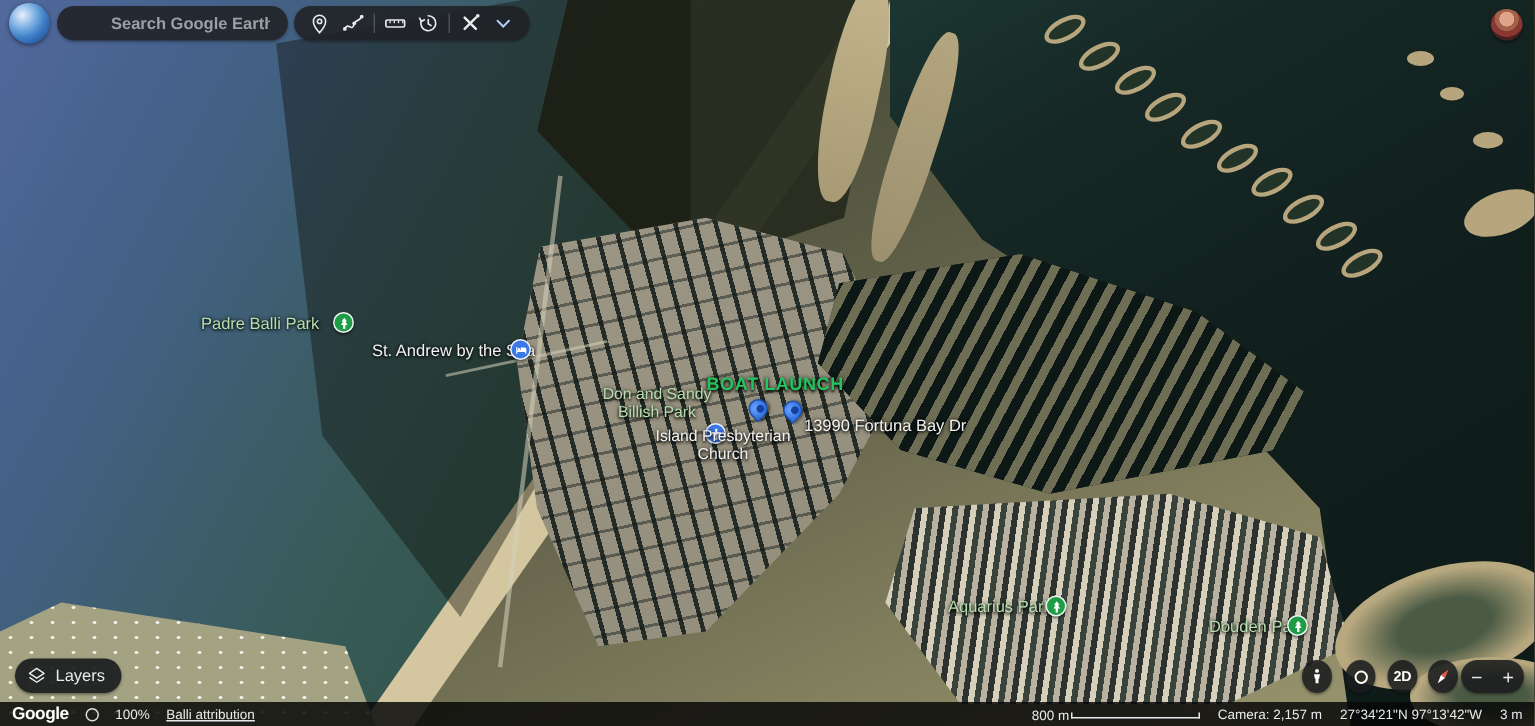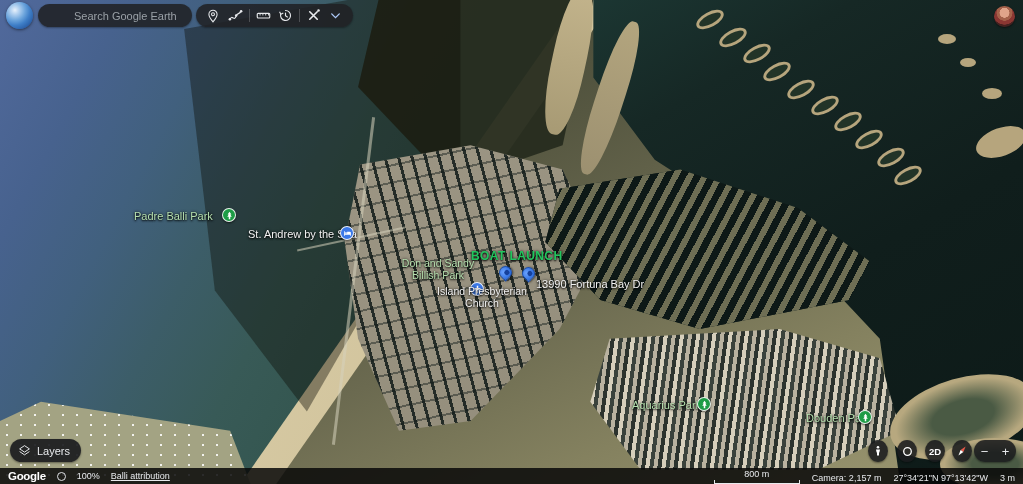--- a/index.html
+++ b/index.html
@@ -70,21 +70,21 @@
 
   
   .globe-btn{position:absolute;left:6px;top:2px;width:27px;height:27px;border-radius:50%;cursor:pointer;
        background:radial-gradient(circle at 33% 30%,#e8f1fb 0%,#b3d1f0 16%,#6ea6dd 38%,#3e7ec7 58%,#2a5fa8 78%,#1d4b8f 100%);
        box-shadow:0 1px 3px rgba(0,0,0,.5);}
   .pill{position:absolute;top:4px;height:23px;border-radius:12px;
        background:rgba(32,33,36,.88);display:flex;align-items:center;
        box-shadow:0 1px 2px rgba(0,0,0,.35);}
   .search-pill{left:38px;width:154px;padding:0 10px;}
   .search-input{flex:1;background:transparent;border:none;outline:none;margin-left:24px;
-       font-size:11px;color:#e8eaed;font-family:"Liberation Sans",sans-serif;width:110px;}
+       font-size:11px;color:#e8eaed;font-family:"Liberation Sans",sans-serif;width:110px;font-weight:bold;}
   .search-input::placeholder{color:#9aa0a6;}
   .tools-pill{left:196px;width:157px;padding:0 8px;justify-content:space-between;}
   .tool-btn{display:flex;align-items:center;justify-content:center;width:18px;height:18px;cursor:pointer;}
   .tdiv{width:1px;height:13px;background:rgba(255,255,255,.2);}
   .avatar{position:absolute;left:994px;top:6px;width:21px;height:21px;border-radius:50%;cursor:pointer;
        background:radial-gradient(circle at 50% 32%,#e0a48a 0 27%,#a4614a 29% 44%,#8a3632 46% 66%,#45201f 68%);
        box-shadow:0 1px 2px rgba(0,0,0,.5);}
 
   
   .layers-pill{position:absolute;left:10px;top:439px;height:23px;padding:0 11px 0 8px;border-radius:12px;
@@ -104,21 +104,21 @@
 
   
   .status-bar{position:absolute;left:0;bottom:0;width:100%;height:16px;
        background:rgba(8,8,8,.85);display:flex;align-items:center;
        justify-content:space-between;padding:0 8px;color:#e8eaed;font-size:9px;}
   .sb-left{display:flex;align-items:center;gap:11px;}
   .sb-right{display:flex;align-items:flex-end;gap:12px;}
   .g-logo{font-size:11.5px;font-weight:700;letter-spacing:-.3px;color:#fff;}
   .loading-ring{width:9px;height:9px;border-radius:50%;border:1.6px solid #dfe1e5;}
   .attr-link{text-decoration:underline;cursor:pointer;}
-  .scale{display:flex;flex-direction:column;align-items:center;gap:1px;}
+  .scale{display:flex;flex-direction:row;align-items:center;gap:1px;}
   .scale-line{width:86px;height:4px;border-bottom:1.5px solid #e8eaed;
        border-left:1.5px solid #e8eaed;border-right:1.5px solid #e8eaed;}
   .sb-right .txt{padding-bottom:1px;}
 </style>
 </head>
 <body>
 
 <div id="stage">
 
   <div class="layer">

